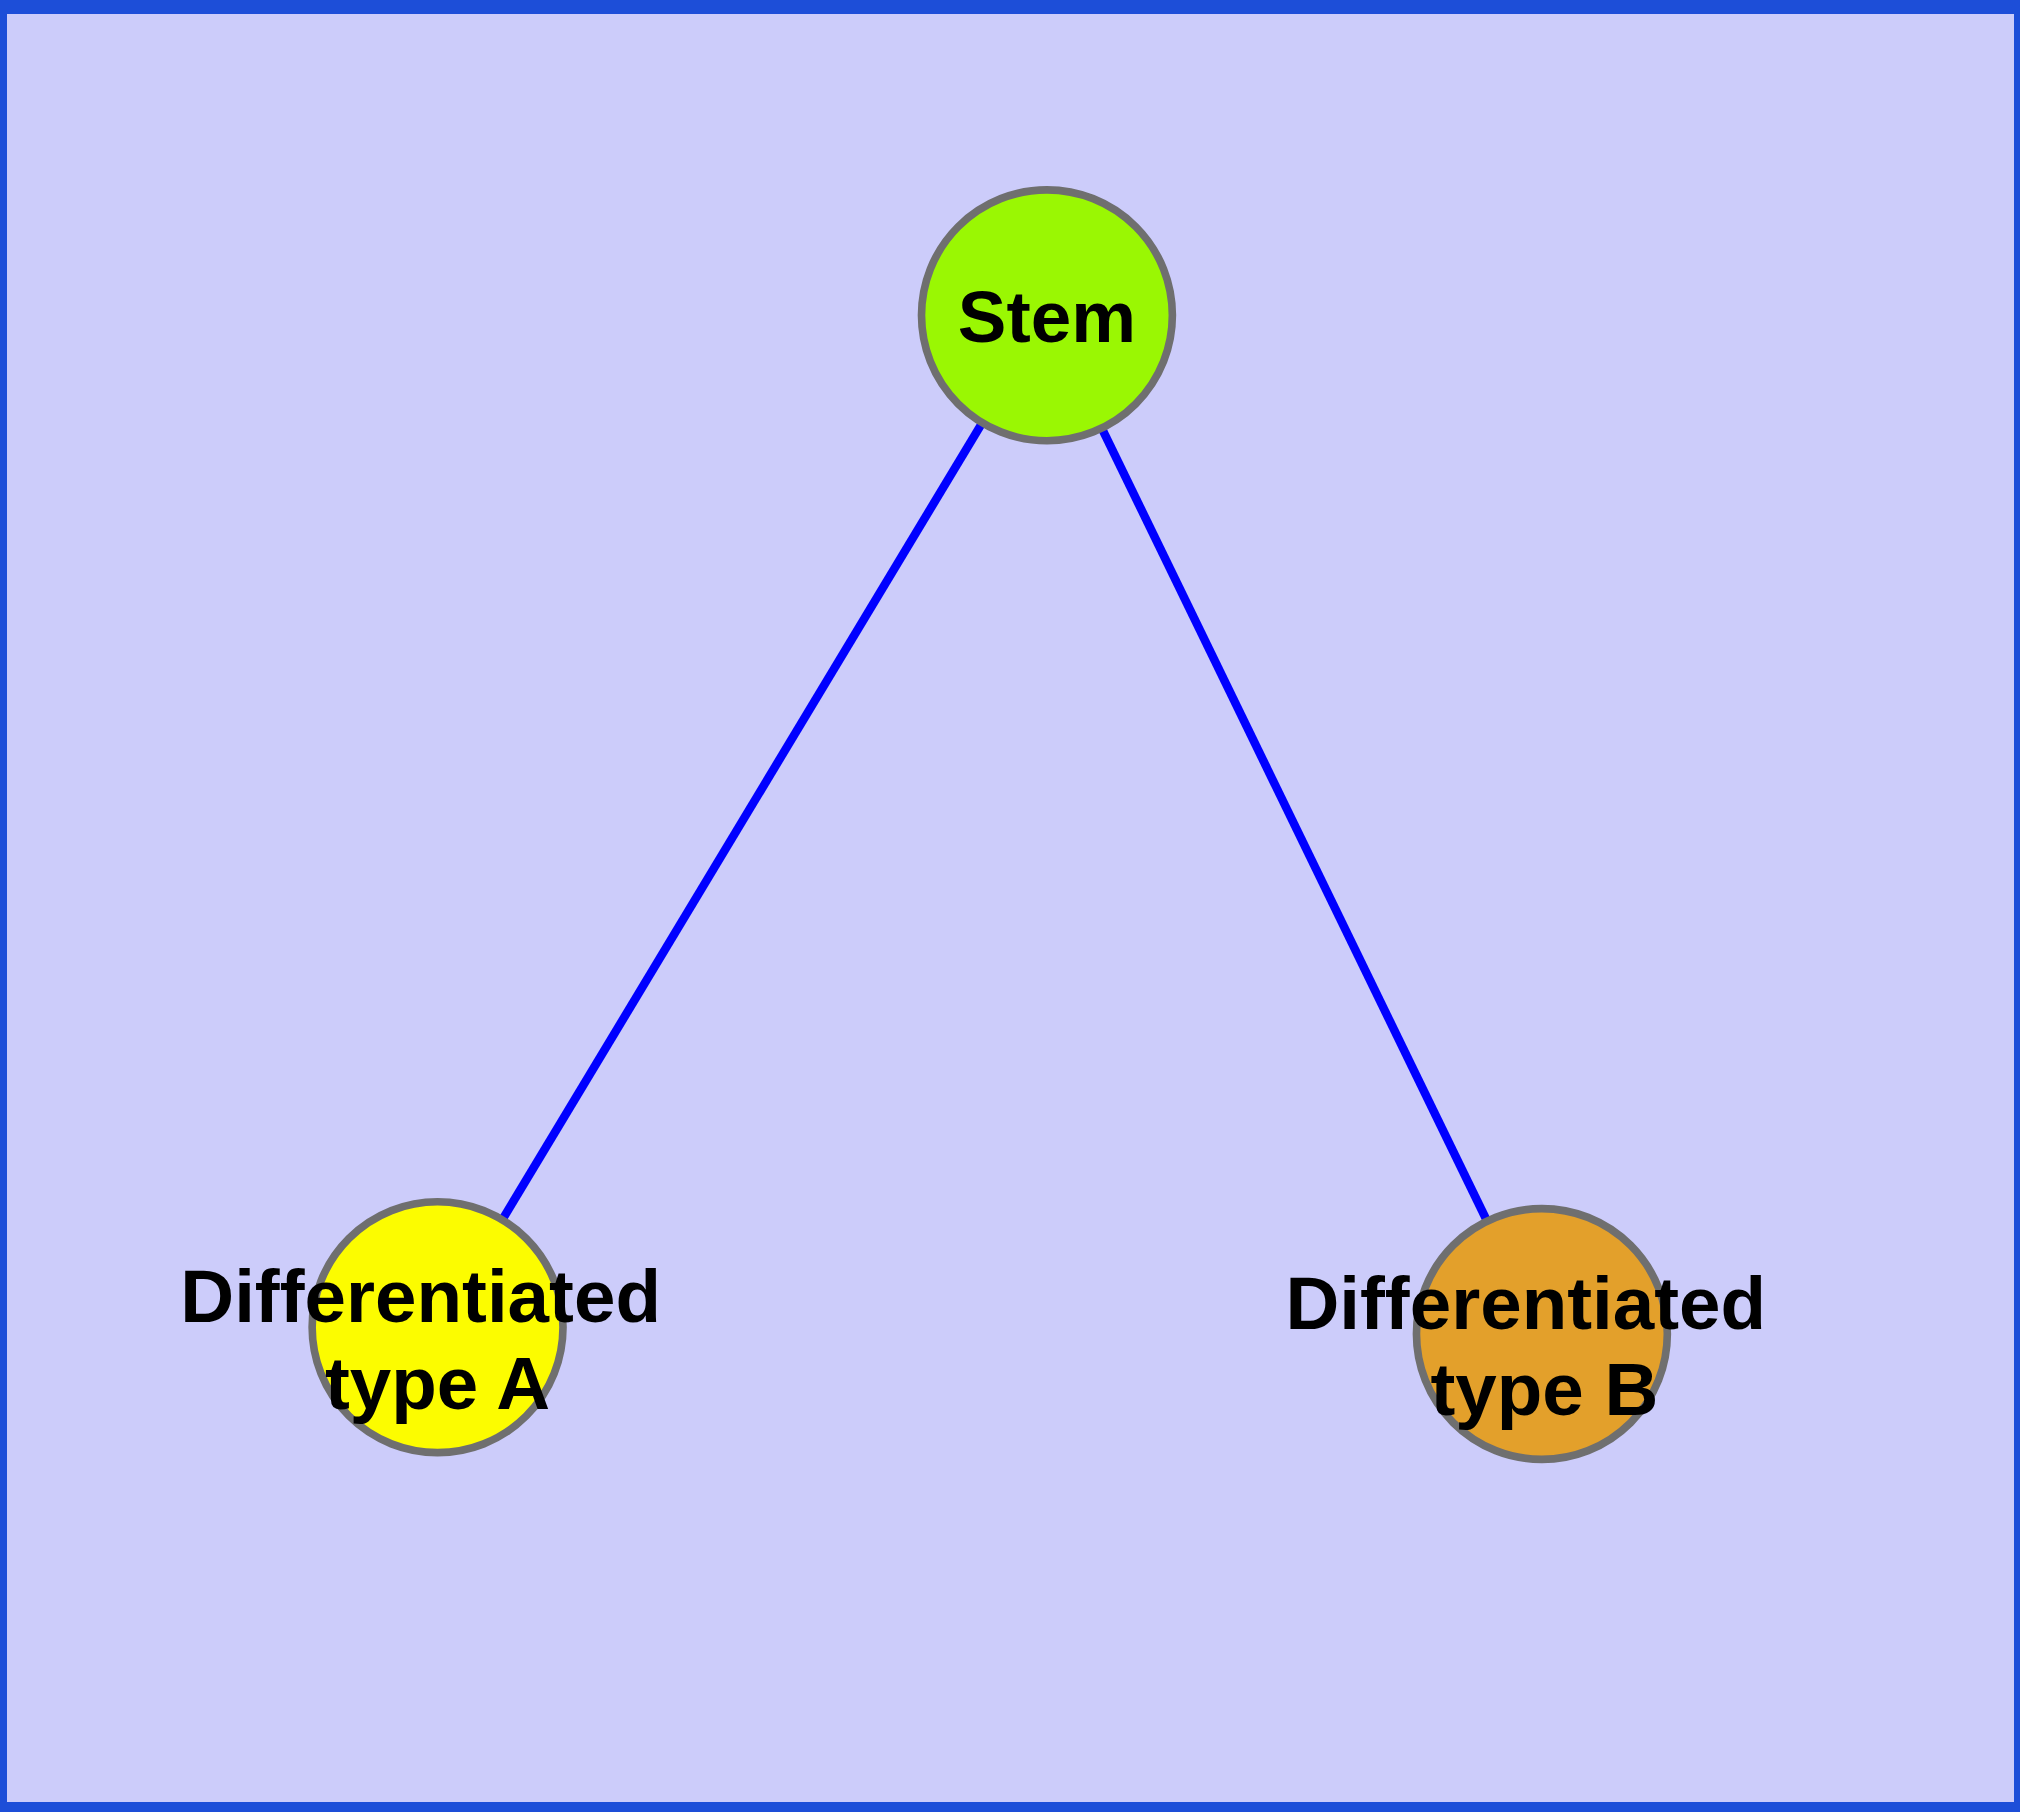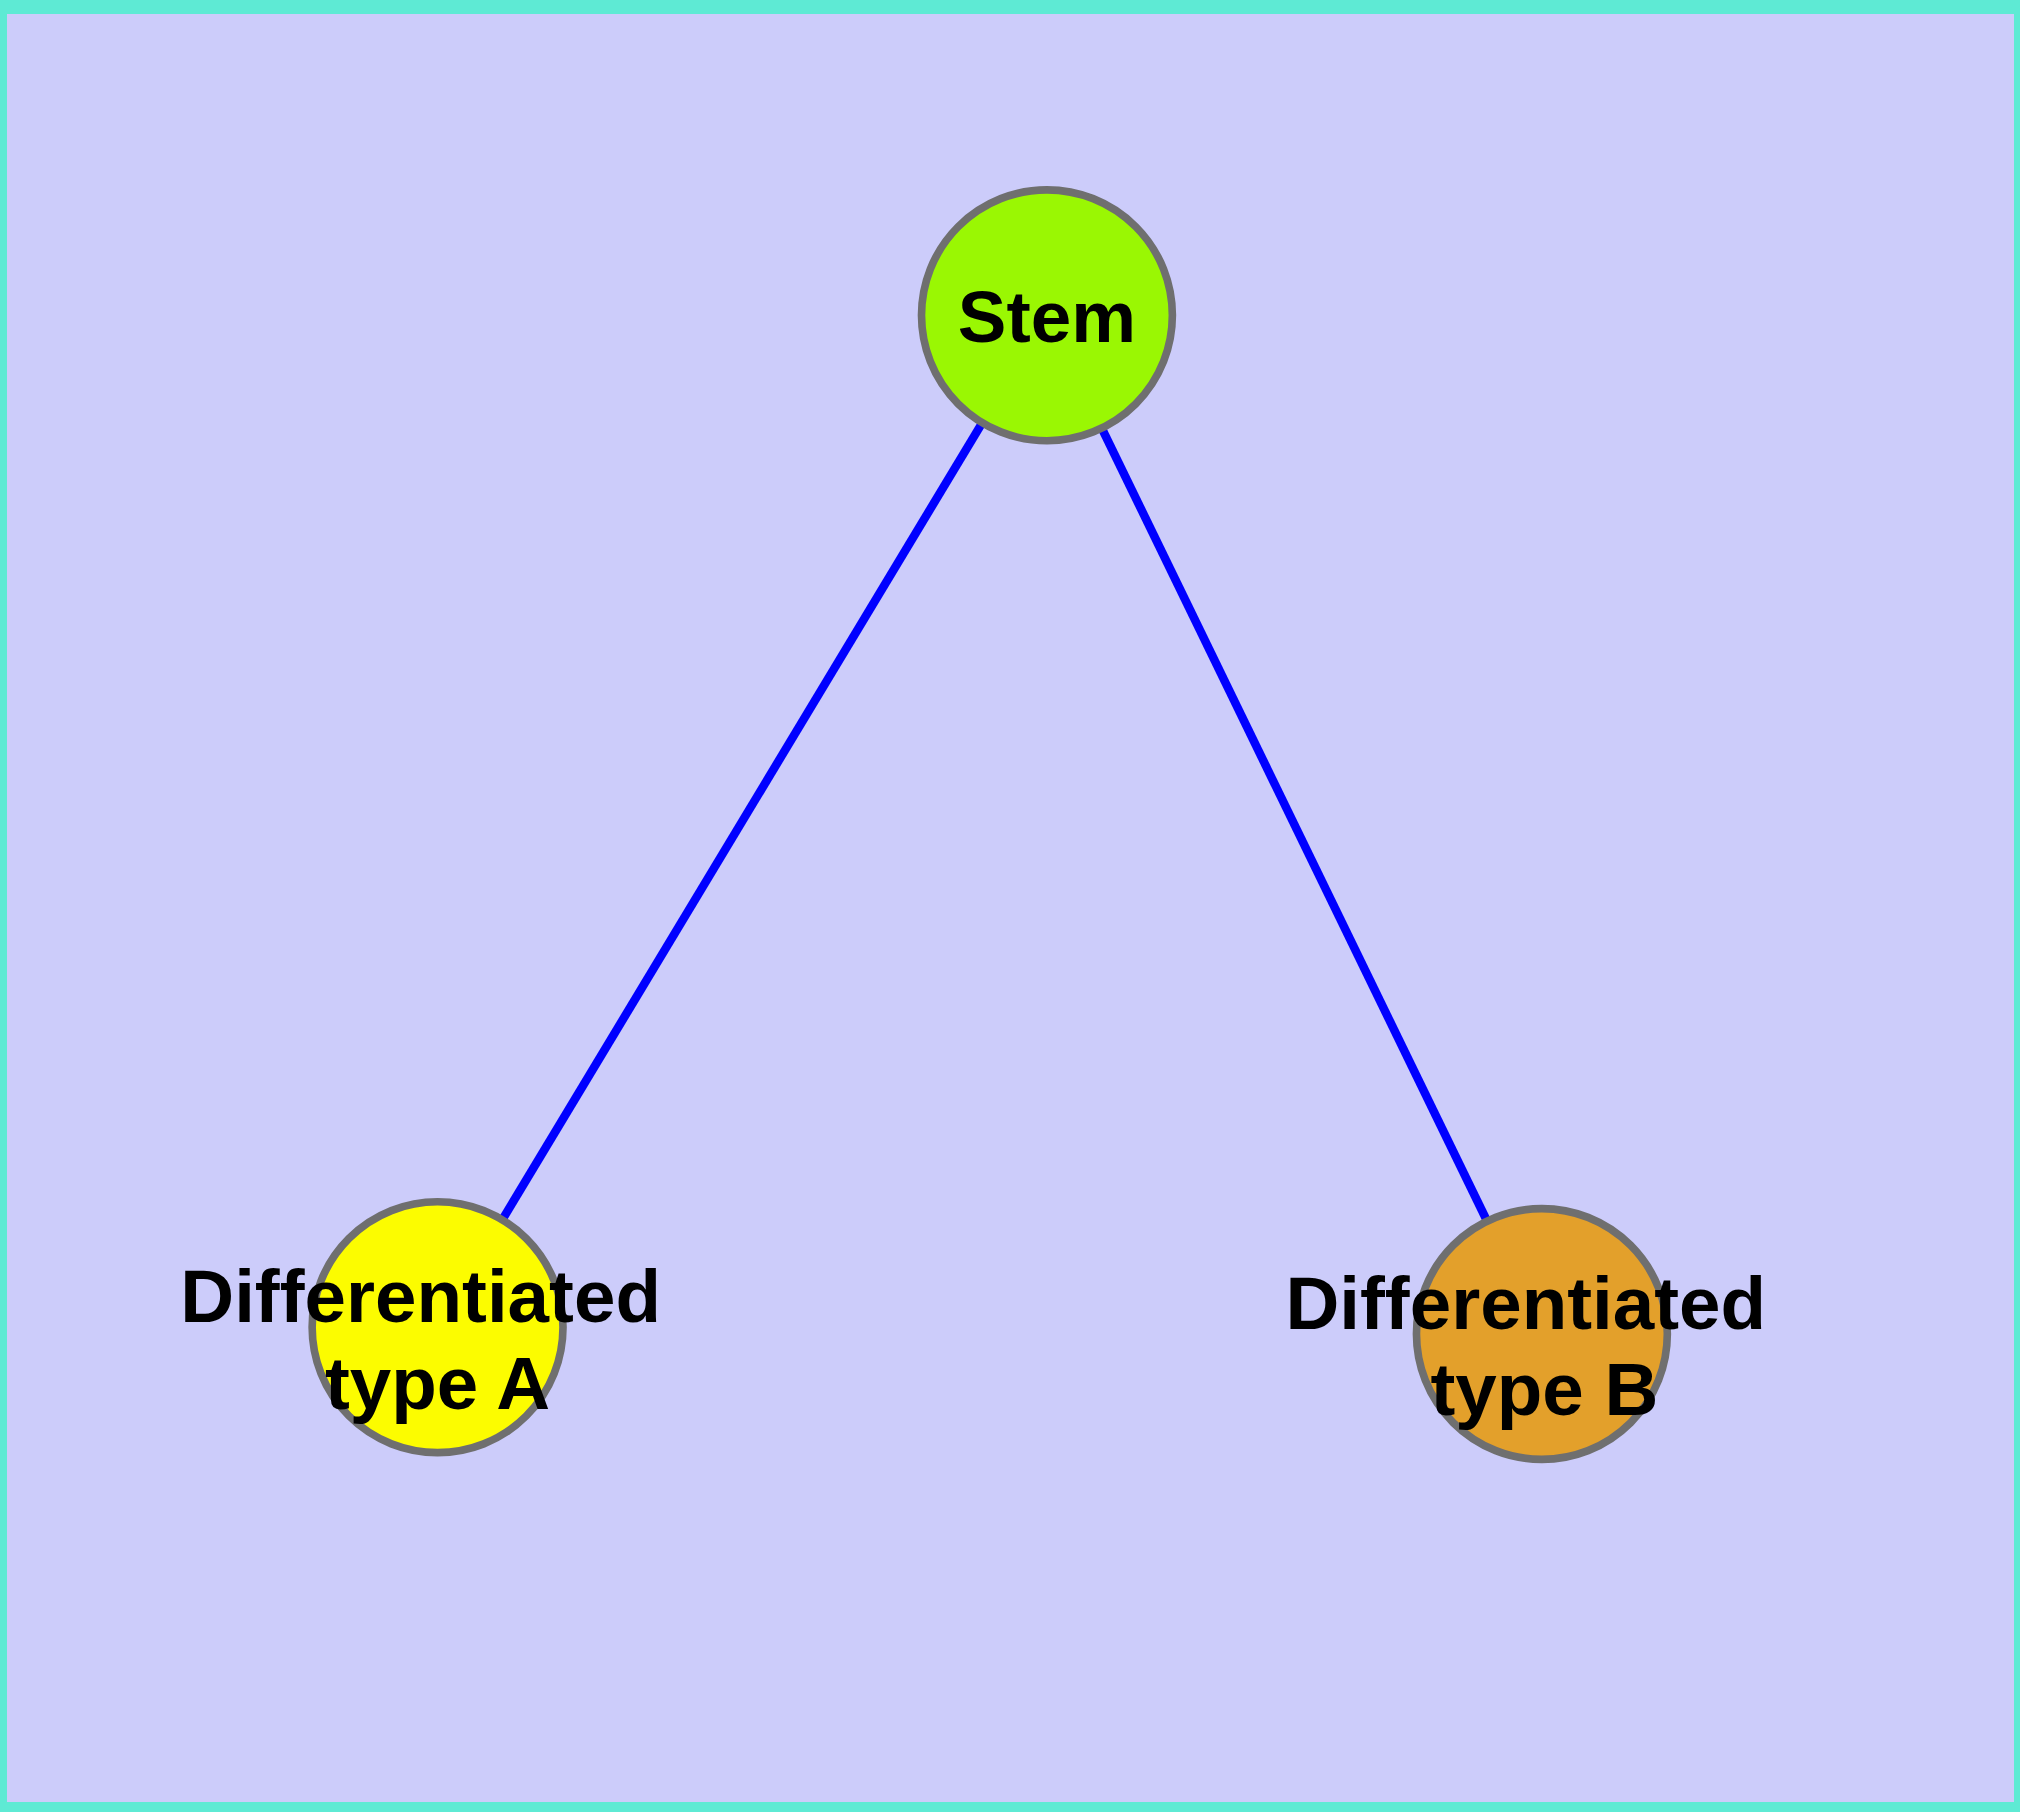--- a/index.html
+++ b/index.html
@@ -10,21 +10,21 @@
   body {
     width: 2021px;
     height: 1812px;
     overflow: hidden;
     font-family: "Liberation Sans", sans-serif;
   }
   #stage {
     position: relative;
     width: 2021px;
     height: 1812px;
-    background: #5eead4;
+    background: #1d4ed8;
   }
   #canvas-bg {
     position: absolute;
     left: 6.8px;
     top: 13.6px;
     width: 2007px;
     height: 1788px;
     background: #ccccfa;
   }
   #graph-svg {

